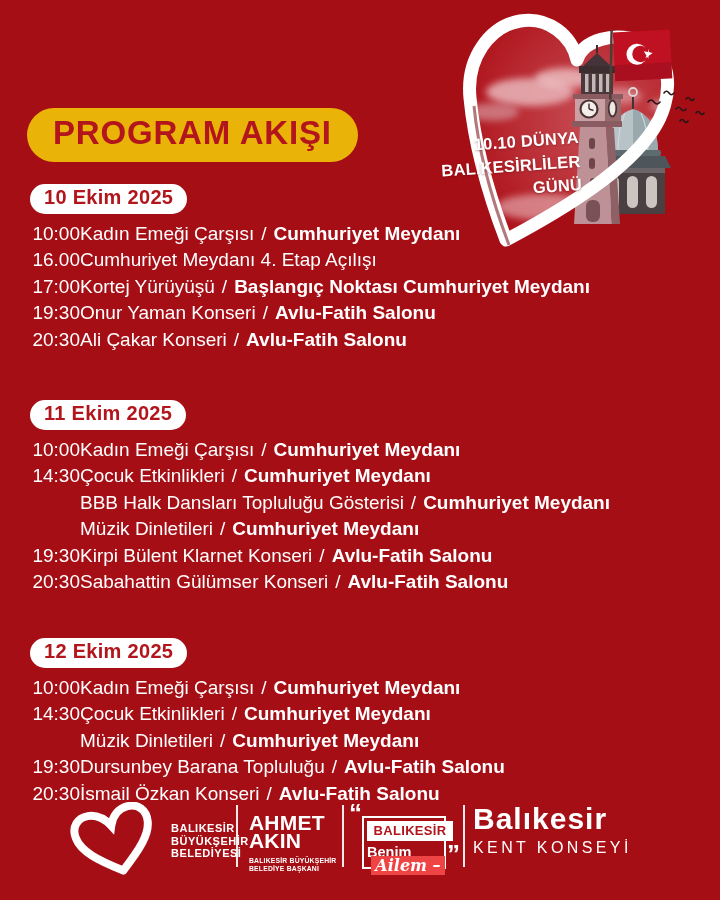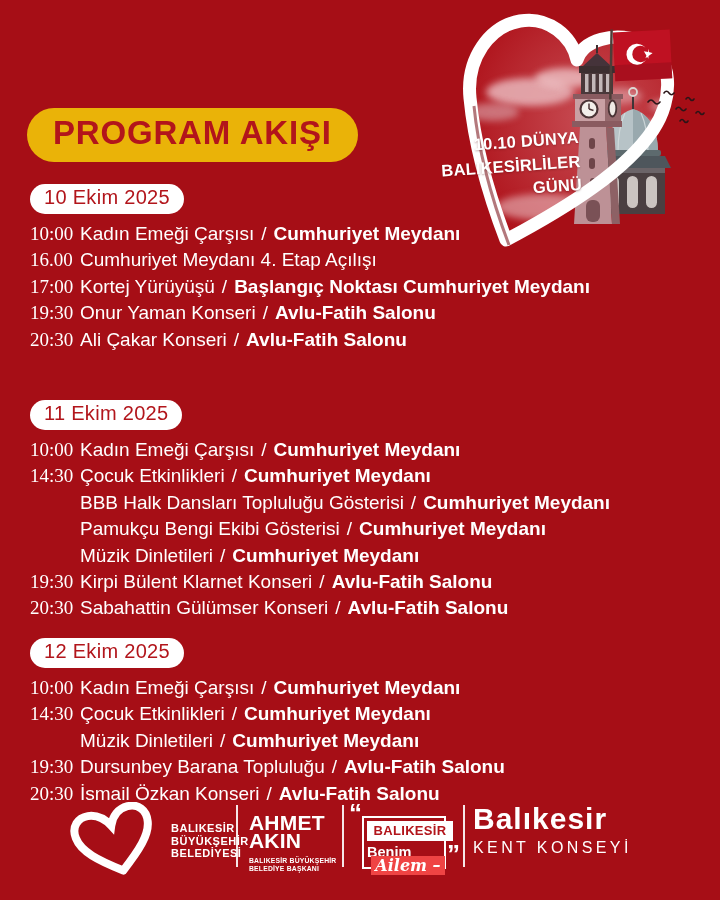--- a/index.html
+++ b/index.html
@@ -24,26 +24,26 @@
     text-align:right;font-weight:800;font-size:16.5px;line-height:23.5px;
     letter-spacing:.2px;transform:rotate(-4deg);transform-origin:100% 0;
     text-shadow:0 1px 2px rgba(80,0,5,.35);
   }
 
   
   .schedule{position:absolute;left:30px;right:0;}
   .s1{top:184px}.s2{top:400px}.s3{top:638px}
   .pill{
     display:inline-block;background:#fff;color:#b2151b;
-    font-size:20px;font-weight:400;letter-spacing:.3px;
+    font-size:20px;font-weight:700;letter-spacing:.3px;
     padding:2px 14px 5px;border-radius:16px;
   }
   .events{margin-top:7px;font-size:19px;line-height:26.4px;white-space:nowrap;}
   .row{display:flex;}
-  .time{flex:0 0 50px;text-align:left;font-family:Liberation Serif, serif;}
+  .time{flex:0 0 50px;text-align:right;}
   .desc{}
   .sep{margin:0 7px;}
   .loc{font-weight:700;}
 
   
   .footer{position:absolute;left:0;top:786px;width:720px;height:86px;margin-top:12px;}
   .footer .vdiv{position:absolute;top:7px;width:2px;height:62px;background:rgba(255,255,255,.9);}
   .bbb-logo{position:absolute;left:66px;top:4px;}
   .bbb-text{position:absolute;left:171px;top:24px;font-size:11px;font-weight:800;line-height:12.5px;letter-spacing:.5px;}
   .mayor{position:absolute;left:249px;top:16px;}
@@ -205,24 +205,20 @@
     <div class="row">
       <span class="time">14:30</span>
       <span class="desc"><span>Çocuk Etkinlikleri</span><span class="sep">/</span><b class="loc">Cumhuriyet Meydanı</b></span>
     </div>
     <div class="row">
       <span class="time"></span>
       <span class="desc"><span>BBB Halk Dansları Topluluğu Gösterisi</span><span class="sep">/</span><b class="loc">Cumhuriyet Meydanı</b></span>
     </div>
     <div class="row">
       <span class="time"></span>
-      <span class="desc"><span>Pamukçu Bengi Ekibi Gösterisi</span><span class="sep">/</span><b class="loc">Cumhuriyet Meydanı</b></span>
-    </div>
-    <div class="row">
-      <span class="time"></span>
       <span class="desc"><span>Müzik Dinletileri</span><span class="sep">/</span><b class="loc">Cumhuriyet Meydanı</b></span>
     </div>
     <div class="row">
       <span class="time">19:30</span>
       <span class="desc"><span>Kirpi Bülent Klarnet Konseri</span><span class="sep">/</span><b class="loc">Avlu-Fatih Salonu</b></span>
     </div>
     <div class="row">
       <span class="time">20:30</span>
       <span class="desc"><span>Sabahattin Gülümser Konseri</span><span class="sep">/</span><b class="loc">Avlu-Fatih Salonu</b></span>
     </div>

